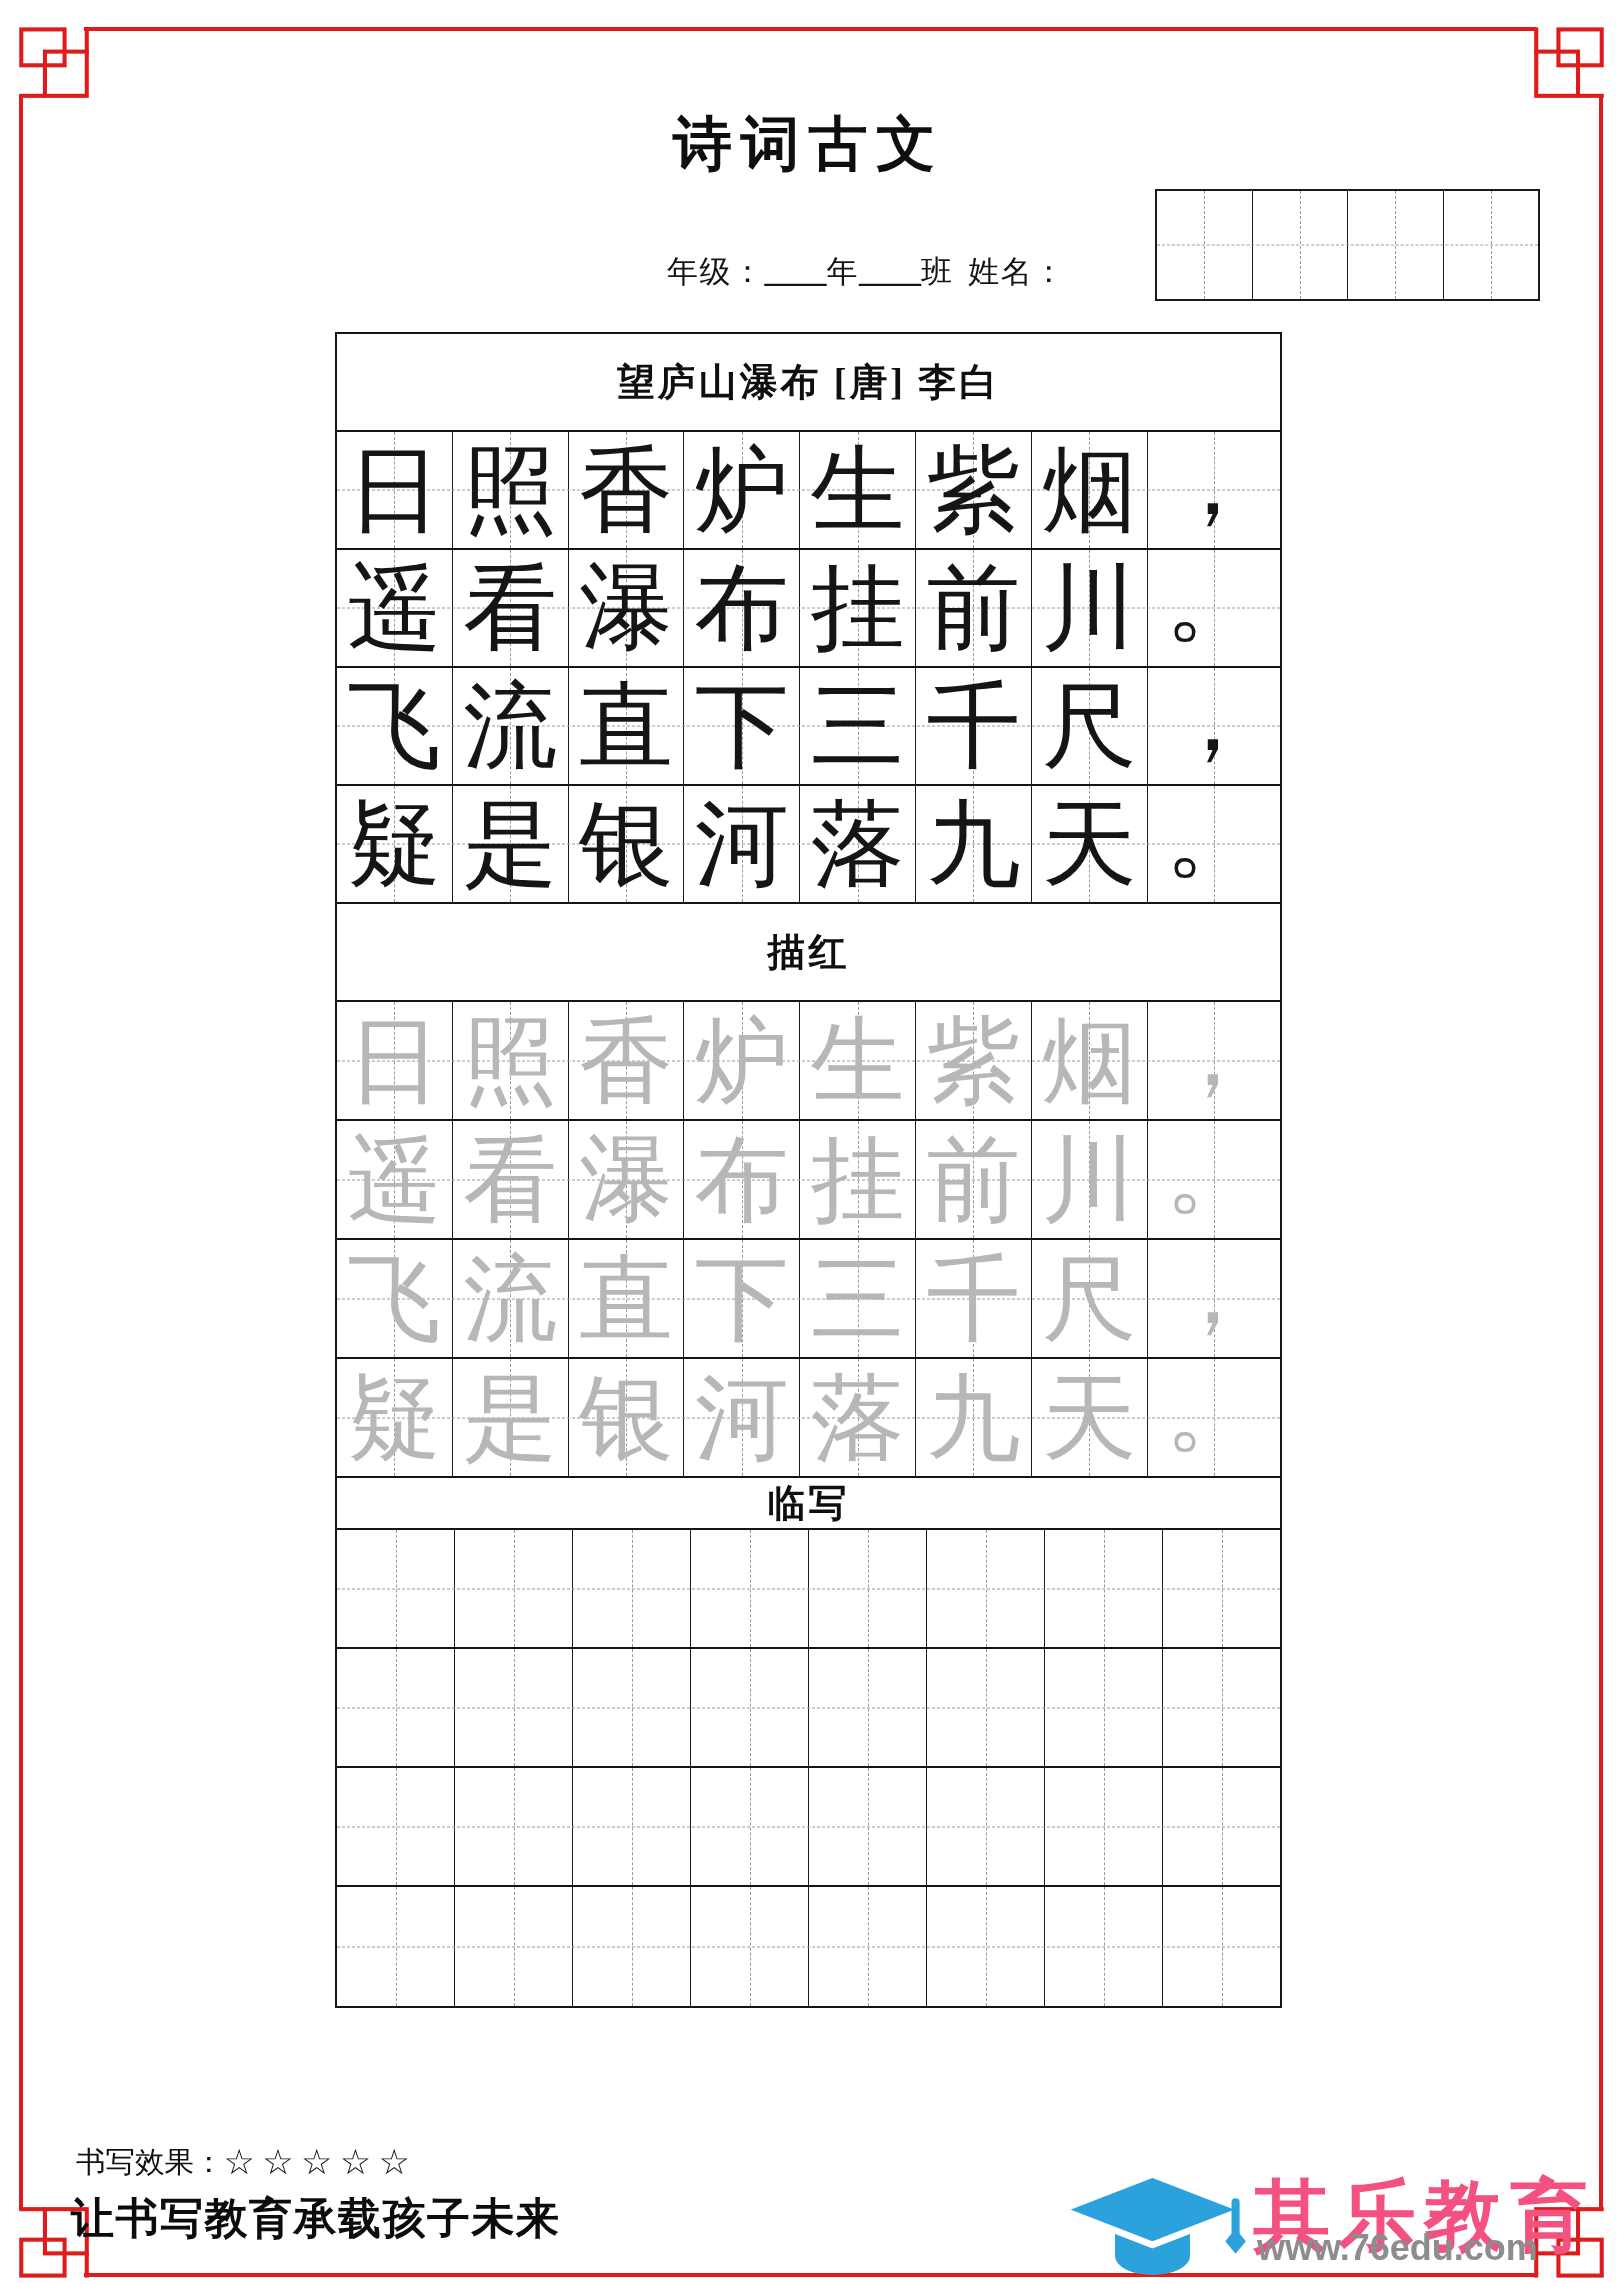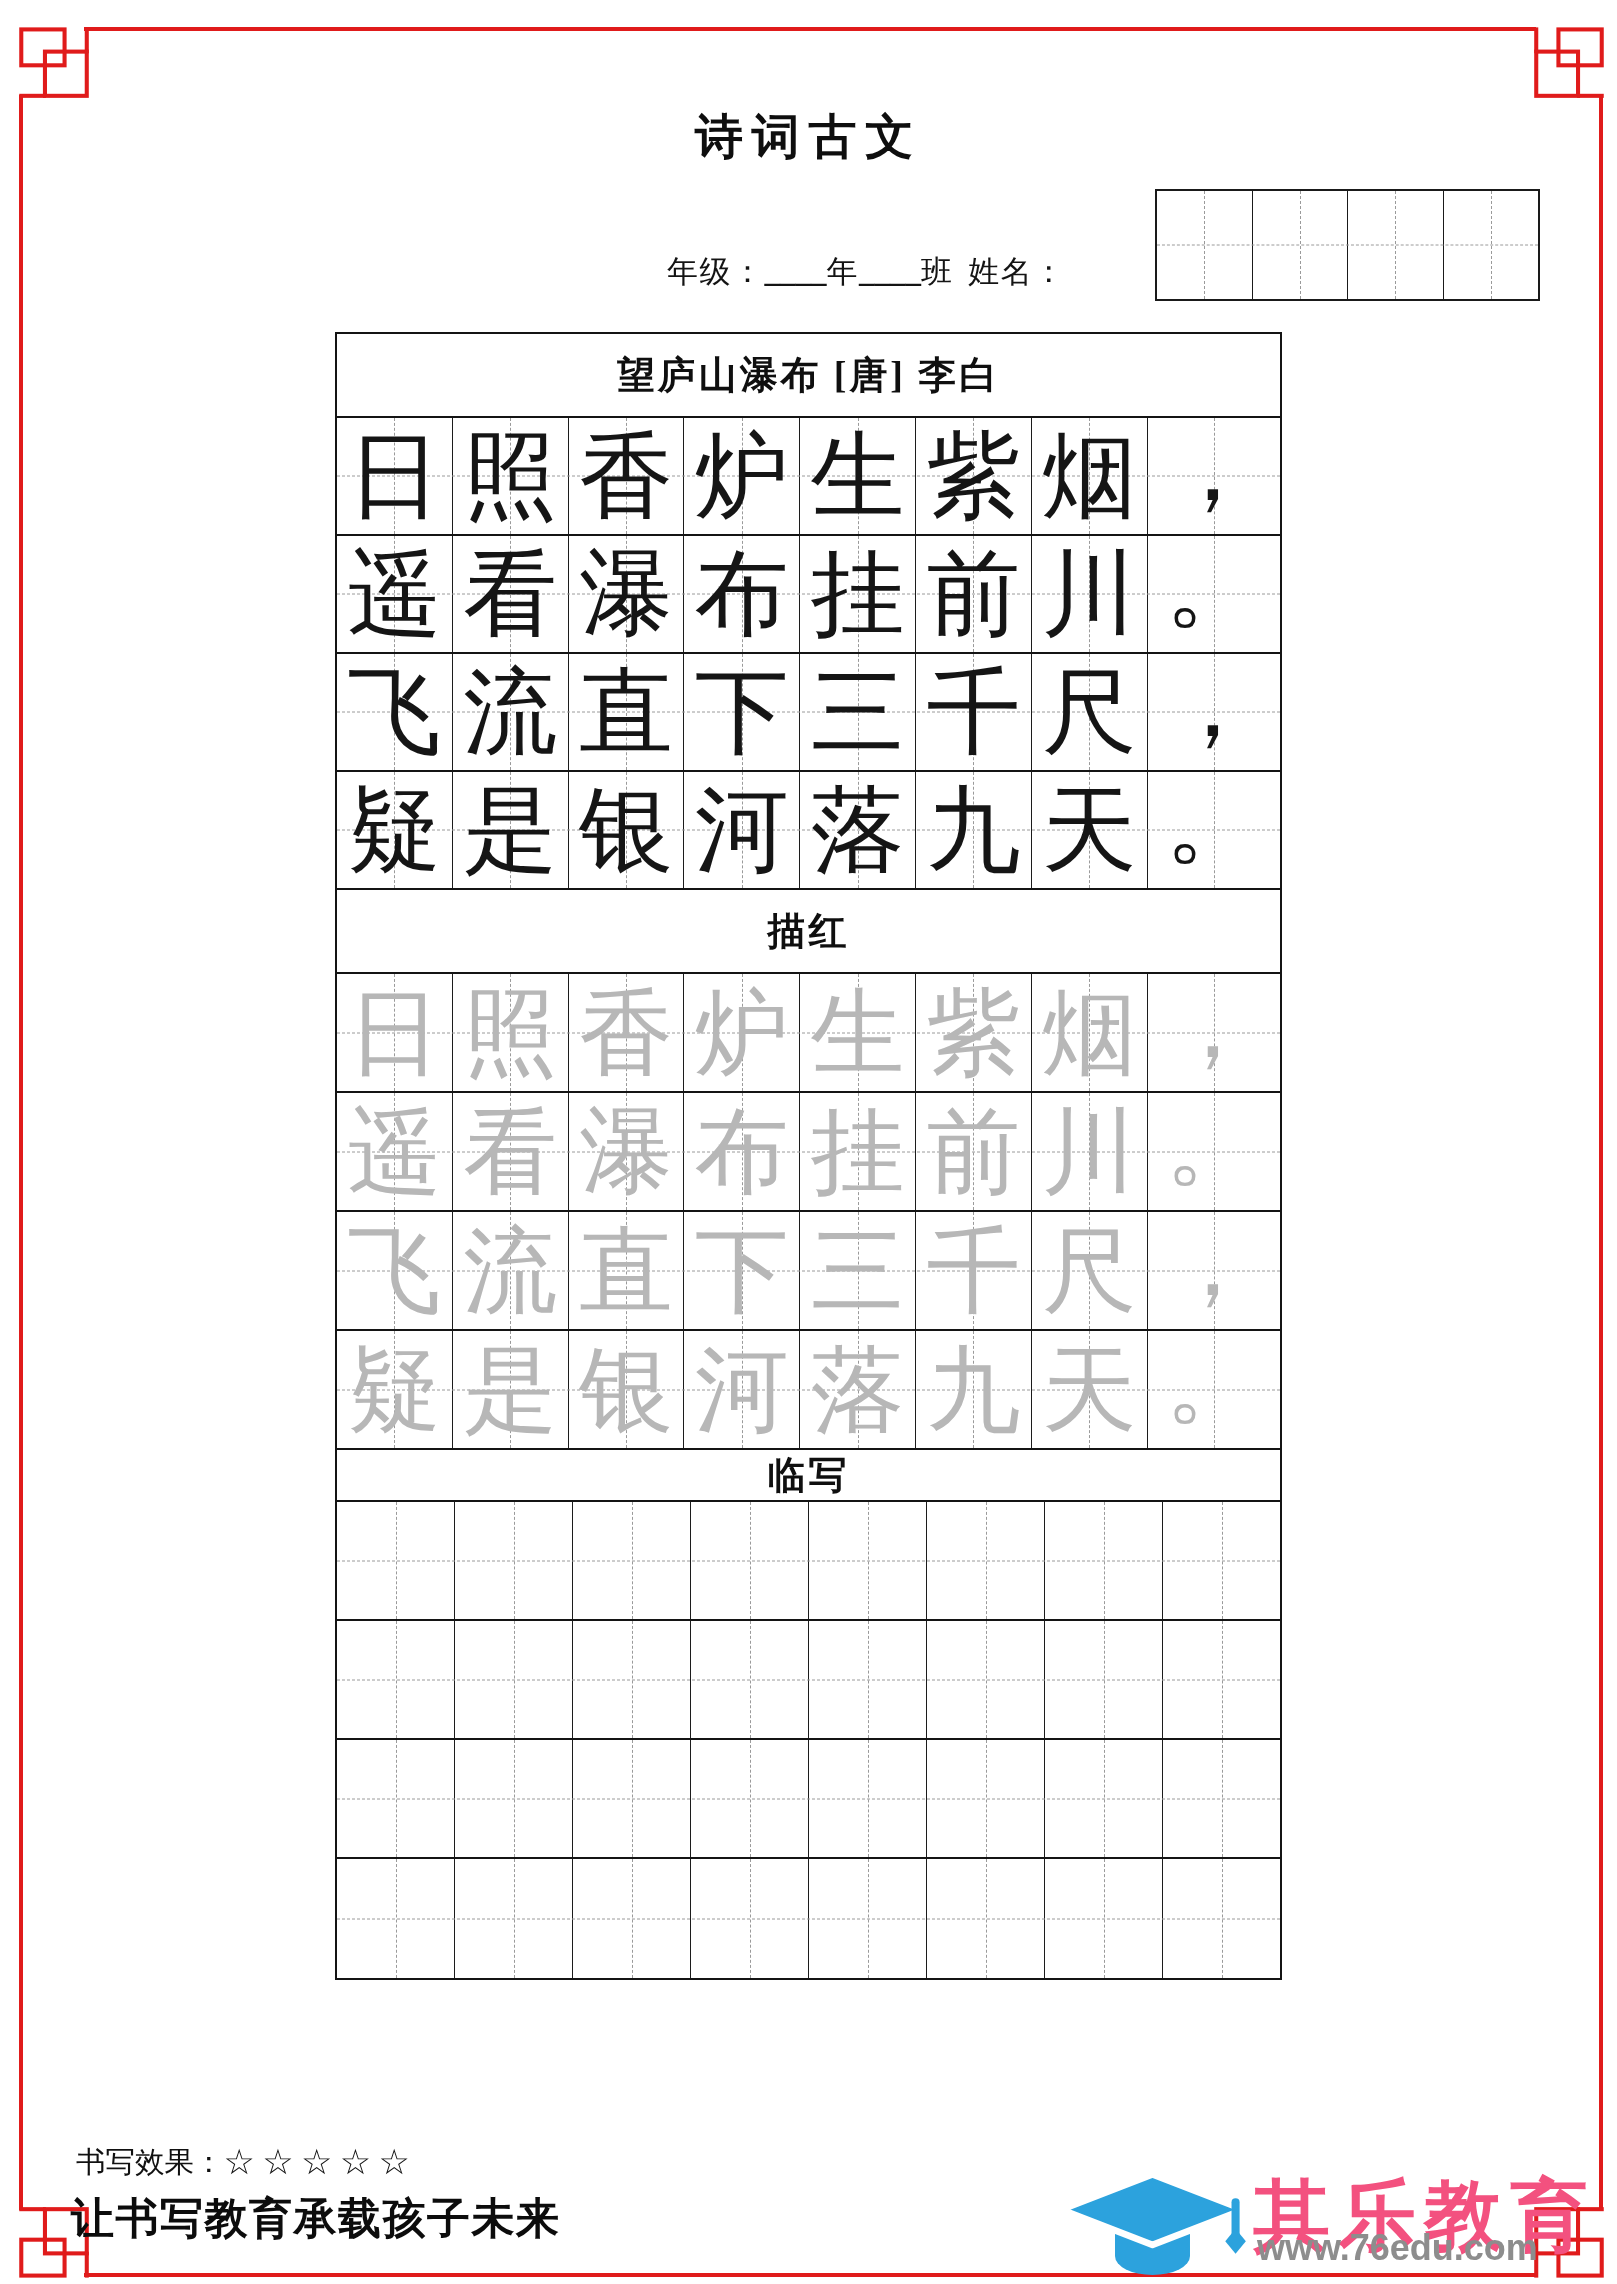--- a/index.html
+++ b/index.html
@@ -24,21 +24,21 @@
   #frameLeft{left:19px;top:95px;width:4.4px;height:2115px;}
   #frameRight{left:1599px;top:95px;width:4.4px;height:2115px;}
   .knot{position:absolute;width:111px;height:111px;z-index:1;}
   #knotTL{left:0;top:0;}
   #knotTR{left:1512px;top:0;transform:scaleX(-1);}
   #knotBL{left:0;top:2194px;transform:scaleY(-1);}
   #knotBR{left:1512px;top:2194px;transform:scale(-1,-1);}
   
   .page-title{
     position:absolute;left:335px;top:105px;width:947px;text-align:center;
-    font-size:48px;font-weight:bold;letter-spacing:8.8px;color:#0e0e0e;z-index:2;
+    font-size:59px;font-weight:bold;letter-spacing:8.8px;color:#0e0e0e;z-index:2;
   }
   .form-line{
     position:absolute;left:667px;top:251px;font-size:31px;color:#141414;
     letter-spacing:1.5px;z-index:2;white-space:nowrap;
   }
   .form-line .blank{letter-spacing:0;font-weight:bold;}
   .form-line .name-label{margin-left:14.7px;margin-top:18px;}
   .name-grid{
     position:absolute;left:1155px;top:189px;width:385px;height:112px;
     border:2.2px solid #1a1a1a;display:flex;z-index:2;background:#fff;
@@ -50,21 +50,21 @@
   .ng-cell::before{content:"";position:absolute;top:0;bottom:0;left:50%;
     border-left:1.5px dashed var(--grid-dash-gray);}
   
   .sheet{
     position:absolute;left:335px;top:332px;width:947px;
     border:2.9px solid #141414;display:flex;flex-direction:column;z-index:2;background:#fff;
   }
   .row{position:relative;border-bottom:2.2px solid #141414;}
   .row:last-child{border-bottom:none;}
   .row.head{
-    height:84px;display:flex;align-items:center;justify-content:center;
+    height:98px;display:flex;align-items:center;justify-content:center;
     font-size:38px;font-weight:bold;color:#0f0f0f;letter-spacing:2.9px;
   }
   #copyHead{height:52px;}
   .char-row{height:118px;display:flex;}
   .char-row.trace{height:119px;}
   .char-row.copy{height:119px;}
   .char-row::after{content:"";position:absolute;left:0;right:0;top:50%;
     border-top:1.8px dashed var(--grid-dash-gray);transform:translateY(-50%);z-index:0;}
   .cell{
     flex:1;position:relative;border-right:1.8px solid #1c1c1c;

